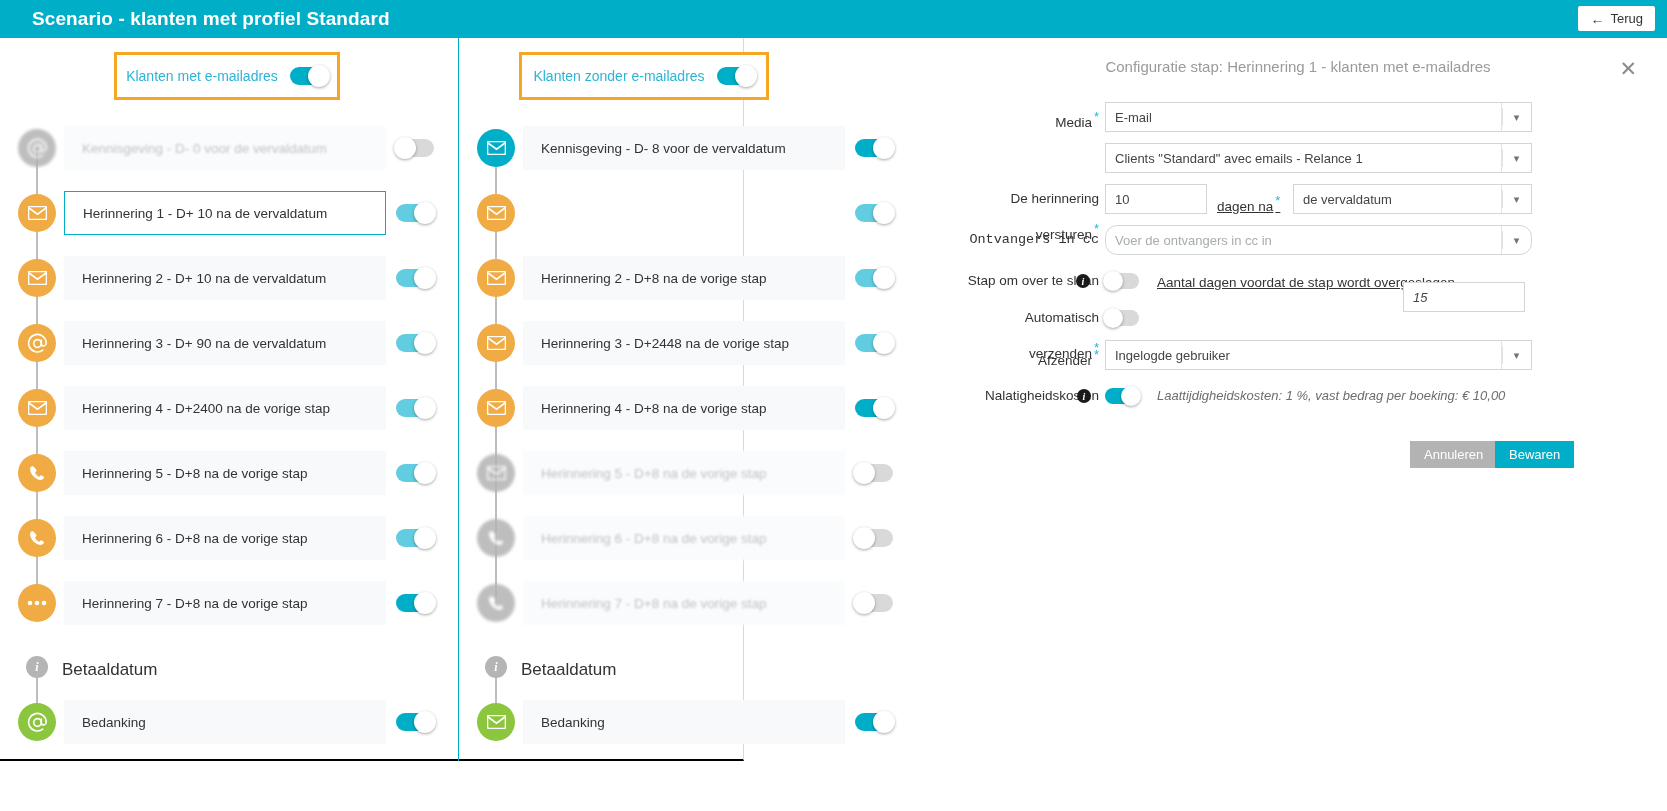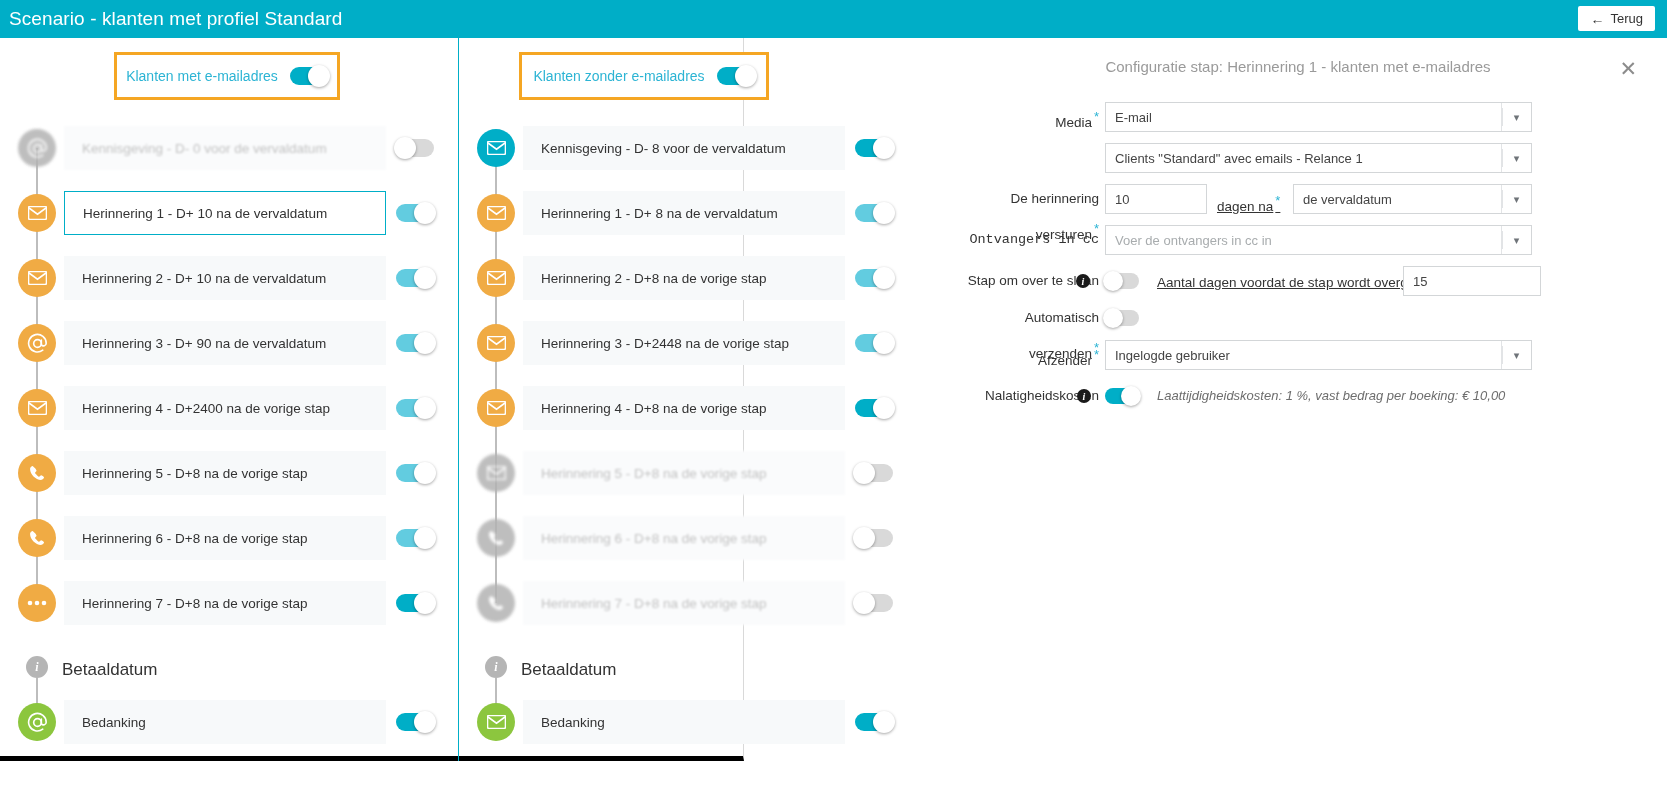--- a/index.html
+++ b/index.html
@@ -13,22 +13,22 @@
     overflow:hidden;
   }
 
   
   .topbar {
     position:absolute; left:0; top:0; width:1667px; height:38px;
     background:#00AEC7;
     display:flex; align-items:center;
   }
   .topbar-title {
-    color:#ffffff; font-size:19px; font-weight:400;
-    margin-left:9px; letter-spacing:0.1px;text-align:center;
+    color:#ffffff; font-size:19px; font-weight:700;
+    margin-left:32px; letter-spacing:0.1px;text-align:center;
   }
   .back-btn {
     position:absolute; right:12px; top:6px;
     background:#ffffff; color:#333;
     border:none; border-radius:2px;
     height:25px; padding:0 12px;
     font-family:"Liberation Sans", sans-serif;
     font-size:13px;
     display:flex; align-items:center; gap:6px;
     cursor:pointer;
@@ -40,21 +40,21 @@
     position:absolute; left:0; top:38px;
     width:1667px; height:773px;
     background:#ffffff;
   }
 
   .scenario-panel {
     position:absolute; left:0; top:0;
     width:744px; height:723px;
     background:#ffffff;
     border-right:1px solid #d9d9d9;
-    border-bottom:5px solid #000000;
+    border-bottom:2px solid #000000;
   }
 
   .col {
     position:absolute; top:0; width:460px; height:723px;
   }
   .col-0 { left:0; }
   .col-1 { left:458px; border-left:1px solid #00AEC7; }
 
   
   .col-head {
@@ -163,21 +163,21 @@
     padding-left:24px;
   }
   .req { color:#2CB4D4; font-size:13px; vertical-align:super; margin-left:2px; }
 
   .fld {
     position:absolute; height:30px;
     border:1px solid #d3d6d8; background:#ffffff;
     font-size:13px; color:#444;
     display:flex; align-items:center; padding-left:9px;
   }
-  .fld.ph { color:#a8acae; }
+  .fld.ph { color:#a8acae;border-radius:12px; }
   .caret {
     position:absolute; right:0; top:0; height:28px; width:30px;
     display:flex; align-items:center; justify-content:center;
     border-left:1px solid #e2e4e6; color:#6f7479; font-size:11px;
   }
   .caret:before { content:""; position:absolute; left:0; top:5px; bottom:5px; width:1px; background:#e2e4e6; }
 
   .inline-txt {
     position:absolute; font-size:13.5px; color:#333; line-height:33px;text-decoration:underline;
   }
@@ -359,23 +359,20 @@
             </div>
             <div class="tg on strong" style="left: 396px; top: 29px;">
               <span class="knob"></span>
             </div>
             <div class="node orange" style="left: 18px; top: 84px;">
               <svg width="19" height="14" viewBox="0 0 19 14">
                 <rect x="0.5" y="0.5" width="18" height="13" rx="1.5" fill="none" stroke="#fff" stroke-width="1.6"></rect>
                 <path d="M1 2 L9.5 8.2 L18 2" fill="none" stroke="#fff" stroke-width="1.6"></path>
               </svg>
             </div>
-            <div class="row-box" style="left: 64px; top: 81px; width: 322px;">
-              <span>Herinnering 1 - D+ 8 na de vervaldatum</span>
-            </div>
             <div class="tg on" style="left: 396px; top: 94px;">
               <span class="knob"></span>
             </div>
             <div class="node orange" style="left: 18px; top: 149px;">
               <svg width="19" height="14" viewBox="0 0 19 14">
                 <rect x="0.5" y="0.5" width="18" height="13" rx="1.5" fill="none" stroke="#fff" stroke-width="1.6"></rect>
                 <path d="M1 2 L9.5 8.2 L18 2" fill="none" stroke="#fff" stroke-width="1.6"></path>
               </svg>
             </div>
             <div class="row-box" style="left: 64px; top: 146px; width: 322px;">
@@ -515,21 +512,21 @@
         <div class="flabel" style="left:-26px; top:0; width:196px;">
           <span>Stap om over te slaan</span>
         </div>
         <div class="idot" style="left:147px; top:8px;">i</div>
         <div class="tg small off" style="left:176px; top:7px;">
           <span class="knob"></span>
         </div>
         <div class="inline-txt" style="left:228px; top:0;">
           <span>Aantal dagen voordat de stap wordt overgeslagen</span>
         </div>
-        <div class="fld" style="left:474px; top:0; width:138px;">
+        <div class="fld" style="left:474px; top:16px; width:122px;font-style:italic;">
           <span>15</span>
         </div>
       </div>
 
       <div class="frow" style="height:37px;">
         <div class="flabel" style="left:6px; top:0; width:164px;">
           <span>Automatisch verzenden</span><span class="req">*</span>
         </div>
         <div class="tg small off" style="left:176px; top:7px;">
           <span class="knob"></span>
@@ -550,17 +547,21 @@
         <div class="flabel" style="left:-16px; top:0; width:186px;">
           <span>Nalatigheidskosten</span>
         </div>
         <div class="idot" style="left:148px; top:8px;">i</div>
         <div class="tg small on strong" style="left:176px; top:7px;">
           <span class="knob"></span>
         </div>
         <div class="ital" style="left:228px; top:4px;">Laattijdigheidskosten: 1 %, vast bedrag per boeking: € 10,00</div>
       </div>
 
+      <div class="frow" style="height:60px;">
+        <button class="btn cancel" style="left:481px; top:20px;">Annuleren</button>
+        <button class="btn save" style="left:566px; top:20px;">Bewaren</button>
+      </div>
 
     </div>
   </div>
 
 </div>
 
 </body></html>

